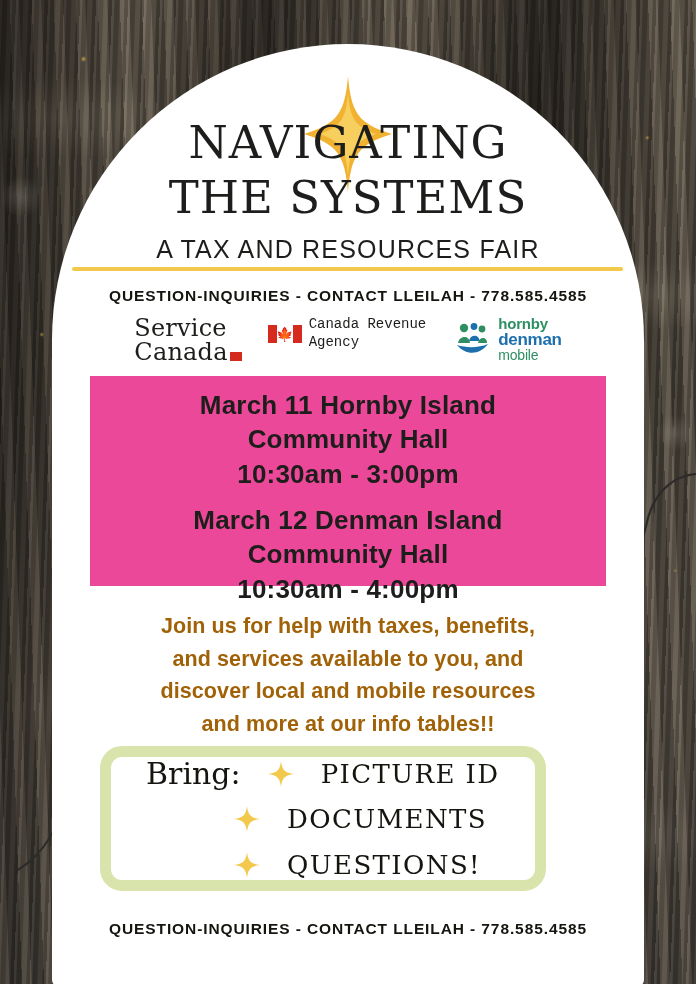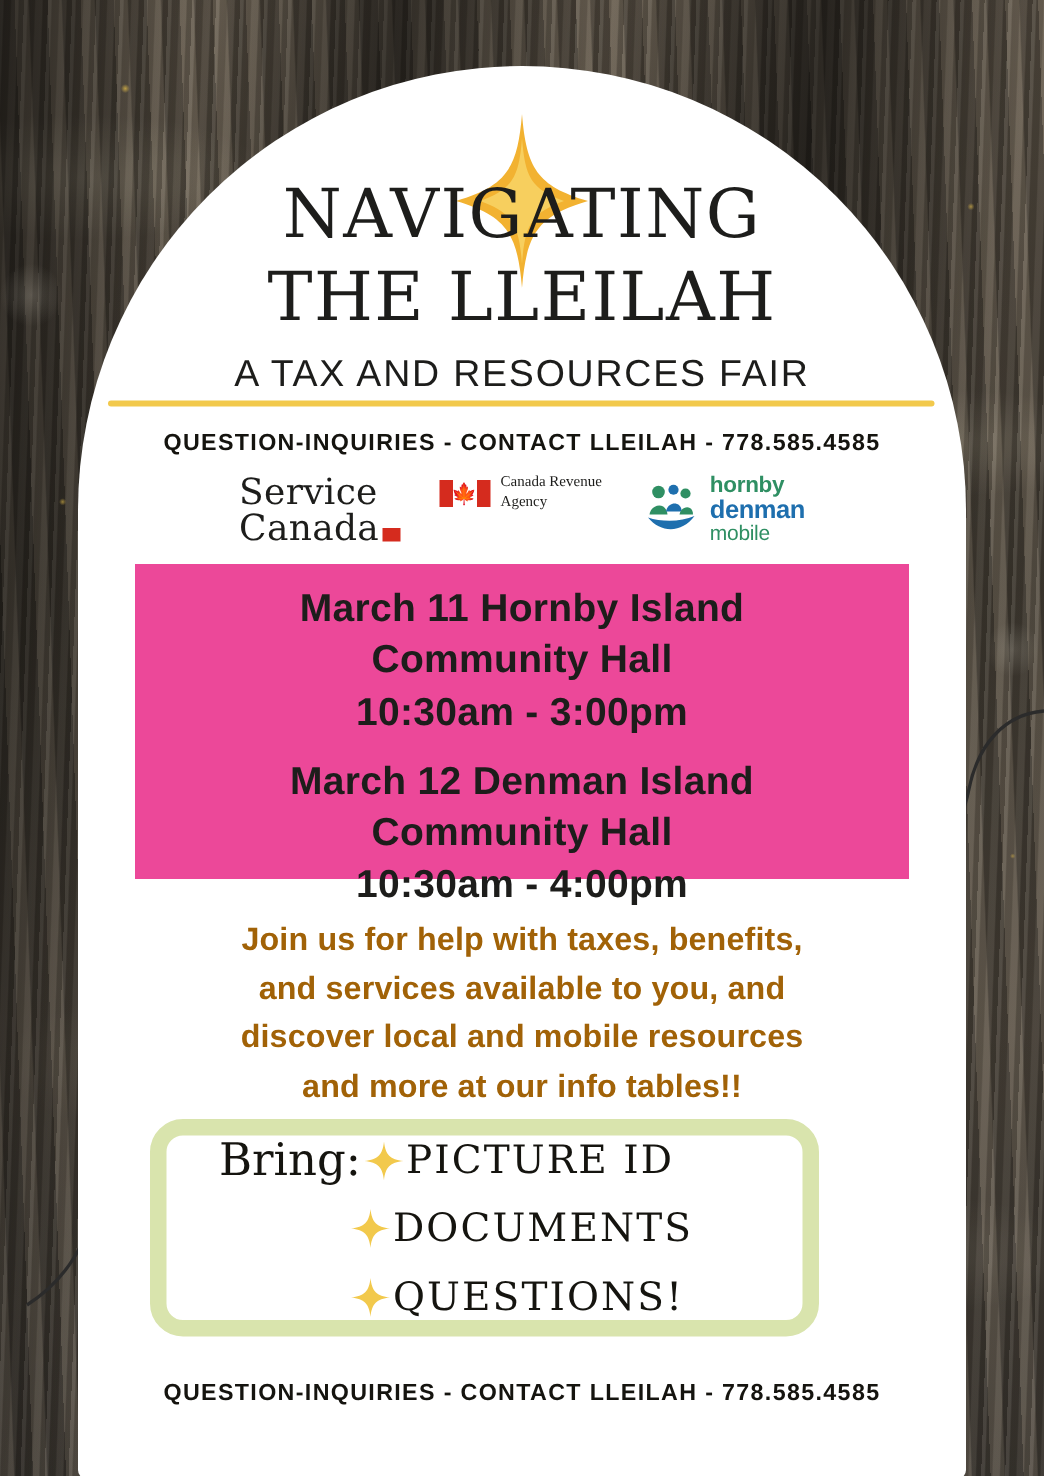--- a/index.html
+++ b/index.html
@@ -197,24 +197,24 @@
   .flag .leaf {
     position: absolute;
     left: 50%;
     top: 50%;
     transform: translate(-50%, -50%);
     color: #d52b1e;
     font-size: 14px;
     line-height: 1;
   }
   .cra-text {
-    font-size: 10px;
+    font-size: 14px;
     color: #1d1d1b;
     line-height: 1.25;
-    font-family: Liberation Serif, serif;
+    font-family: Liberation Mono, monospace;
   }
   .logo-hdh {
     display: flex;
     align-items: center;
     gap: 6px;
   }
   .hdh-text {
     line-height: 1.0;
   }
   .hdh-text .h1 {
@@ -278,20 +278,21 @@
     width: 446px;
     height: 145px;
     border: 11px solid #d9e4ad;
     border-radius: 22px;
     box-sizing: border-box;
   }
   .bring-row {
     position: absolute;
     display: flex;
     align-items: center;
+    gap: 25px;
   }
   .bring-label {
     font-family: "DejaVu Serif", serif;
     font-size: 30px;
     color: #15140f;
   }
   .bring-item {
     font-family: "DejaVu Serif", serif;
     font-size: 26px;
     letter-spacing: 1.4px;
@@ -359,21 +360,21 @@
   <div class="arch">
     <div class="arch-inner">
 
       <svg class="starburst" viewBox="0 0 120 120">
         <path d="M60 2 C63 38, 70 50, 104 60 C70 70, 63 82, 60 118 C57 82, 50 70, 16 60 C50 50, 57 38, 60 2 Z" fill="#f2b231"></path>
         <path d="M60 18 C62 44, 66 52, 88 60 C66 68, 62 76, 60 102 C58 76, 54 68, 32 60 C54 52, 58 44, 60 18 Z" fill="#f7cf5e"></path>
       </svg>
 
       <div class="title-block">
         <div class="title-line1">NAVIGATING</div>
-        <div class="title-line2">THE LLEILAH</div>
+        <div class="title-line2">THE SYSTEMS</div>
         <div class="subtitle">A TAX AND RESOURCES FAIR</div>
       </div>
 
       <div class="gold-rule"></div>
 
       <div class="contact-top">QUESTION-INQUIRIES - CONTACT LLEILAH - 778.585.4585</div>
 
       <div class="logos">
 
         <div class="logo-service">

